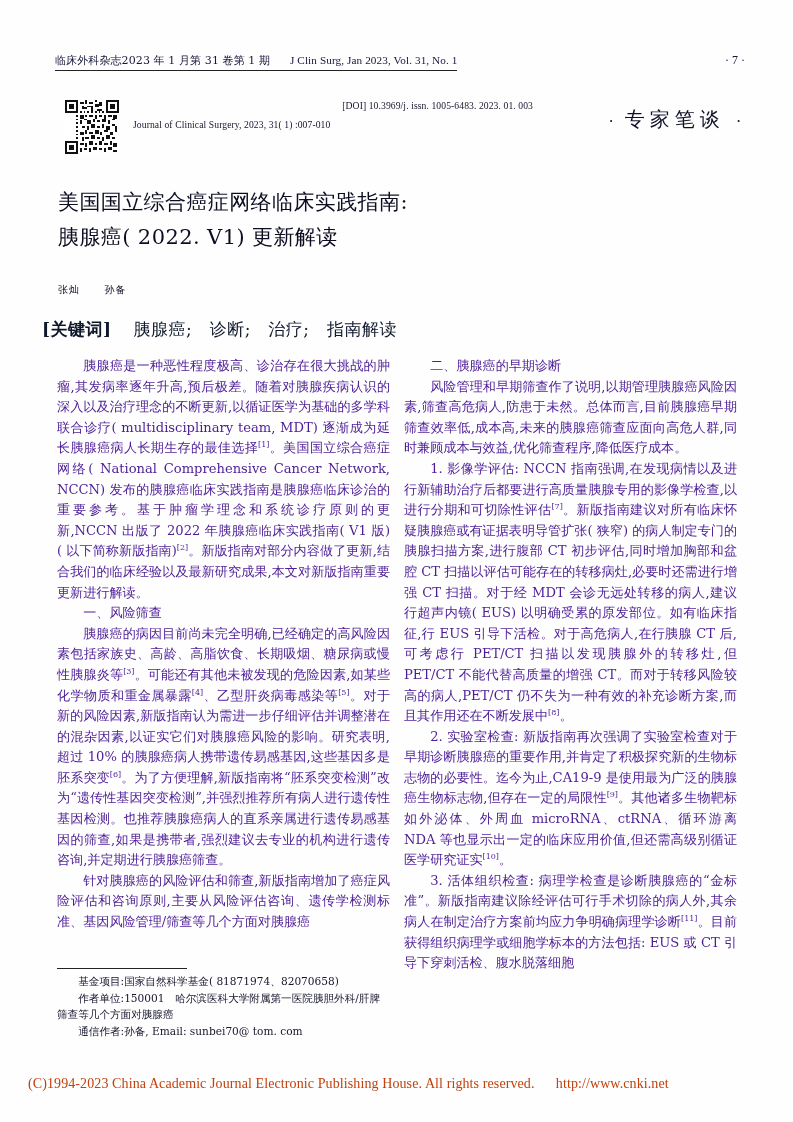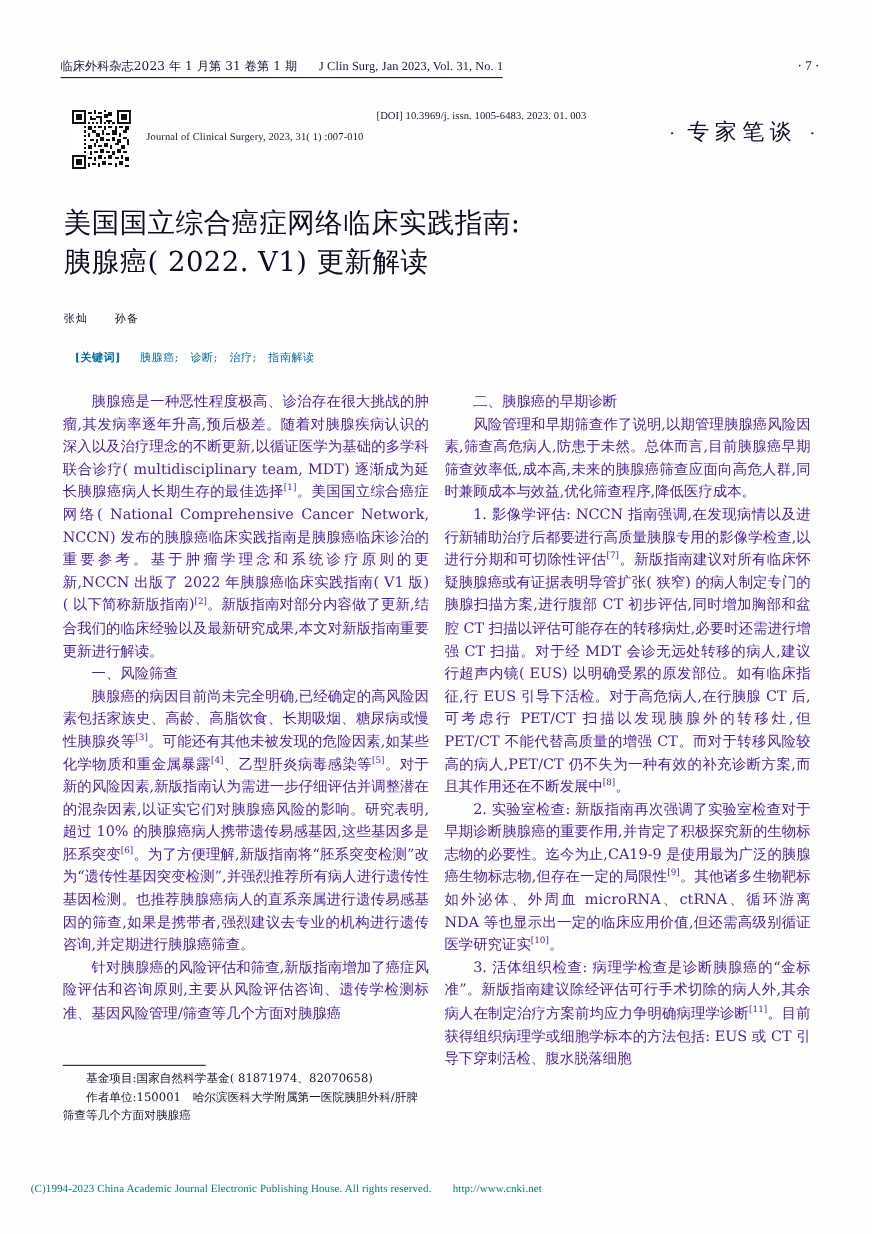--- a/index.html
+++ b/index.html
@@ -100,45 +100,45 @@
   }
   .column-tag .dot { font-size: 15px; letter-spacing:0; }
 
   
   .title {
     position: absolute;
     left: 58px;
     top: 185px;
     width: 620px;
     font-family: "DejaVu Serif", "Liberation Serif", serif;
-    font-size: 25px;
+    font-size: 21px;
     line-height: 35px;
     color: #0d0d22;
     letter-spacing: 0.4px;
   }
   .title-line2 { white-space: nowrap; }
 
   .authors {
     position: absolute;
     left: 58px;
     top: 283px;
     font-family: "DejaVu Serif", "Liberation Serif", serif;
     font-size: 10px;
     letter-spacing: 1px;
     color: #101028;
   }
   .authors .gap { display:inline-block; width: 16px; }
 
   .keywords {
     position: absolute;
-    left: 68px;
+    left: 42px;
     top: 318px;
     font-family: "DejaVu Serif", "Liberation Serif", serif;
-    font-size: 10px;
-    color: #0369a1;
+    font-size: 17px;
+    color: #0f172a;
     letter-spacing: 0.5px;
     white-space: nowrap;
   }
   .keywords .kwlabel { font-weight: bold; }
   .keywords .kwgap { display:inline-block; width: 10px; }
 
   
   .col {
     position: absolute;
     top: 356px;
@@ -186,22 +186,22 @@
   .footnote-line { text-indent: 2em; }
   .footnote-line.cont { text-indent: 0; }
 
   
   .copyright {
     position: absolute;
     left: 28px;
     top: 1076px;
     width: 740px;
     font-family: "Liberation Serif", "DejaVu Serif", serif;
-    font-size: 10px;
-    color: #0f766e;
+    font-size: 14px;
+    color: #c2410c;
     white-space: nowrap;
     letter-spacing: 0.1px;
   }
   .copyright .sp { display:inline-block; width: 14px; }
 </style>
 </head>
 <body>
 
 <div class="page">
 
@@ -366,20 +366,21 @@
     <p>1. 影像学评估: NCCN 指南强调,在发现病情以及进行新辅助治疗后都要进行高质量胰腺专用的影像学检查,以进行分期和可切除性评估<sup>[7]</sup>。新版指南建议对所有临床怀疑胰腺癌或有证据表明导管扩张( 狭窄) 的病人制定专门的胰腺扫描方案,进行腹部 CT 初步评估,同时增加胸部和盆腔 CT 扫描以评估可能存在的转移病灶,必要时还需进行增强 CT 扫描。对于经 MDT 会诊无远处转移的病人,建议行超声内镜( EUS) 以明确受累的原发部位。如有临床指征,行 EUS 引导下活检。对于高危病人,在行胰腺 CT 后,可考虑行 PET/CT 扫描以发现胰腺外的转移灶,但 PET/CT 不能代替高质量的增强 CT。而对于转移风险较高的病人,PET/CT 仍不失为一种有效的补充诊断方案,而且其作用还在不断发展中<sup>[8]</sup>。</p>
     <p>2. 实验室检查: 新版指南再次强调了实验室检查对于早期诊断胰腺癌的重要作用,并肯定了积极探究新的生物标志物的必要性。迄今为止,CA19-9 是使用最为广泛的胰腺癌生物标志物,但存在一定的局限性<sup>[9]</sup>。其他诸多生物靶标如外泌体、外周血 microRNA、ctRNA、循环游离 NDA 等也显示出一定的临床应用价值,但还需高级别循证医学研究证实<sup>[10]</sup>。</p>
     <p>3. 活体组织检查: 病理学检查是诊断胰腺癌的“金标准”。新版指南建议除经评估可行手术切除的病人外,其余病人在制定治疗方案前均应力争明确病理学诊断<sup>[11]</sup>。目前获得组织病理学或细胞学标本的方法包括: EUS 或 CT 引导下穿刺活检、腹水脱落细胞</p>
   </div>
 
   <div class="footnote">
     <div class="footnote-rule"></div>
     <div class="footnote-line">基金项目:国家自然科学基金( 81871974、82070658)</div>
     <div class="footnote-line">作者单位:150001　哈尔滨医科大学附属第一医院胰胆外科/肝脾</div>
     <div class="footnote-line cont">筛查等几个方面对胰腺癌</div>
+    <div class="footnote-line">通信作者:孙备, Email: sunbei70@ tom. com</div>
   </div>
 
   <div class="copyright">
     <span>(C)1994-2023 China Academic Journal Electronic Publishing House. All rights reserved.</span>
     <span class="sp"></span>
     <span>http://www.cnki.net</span>
   </div>
 
 </div>
 

